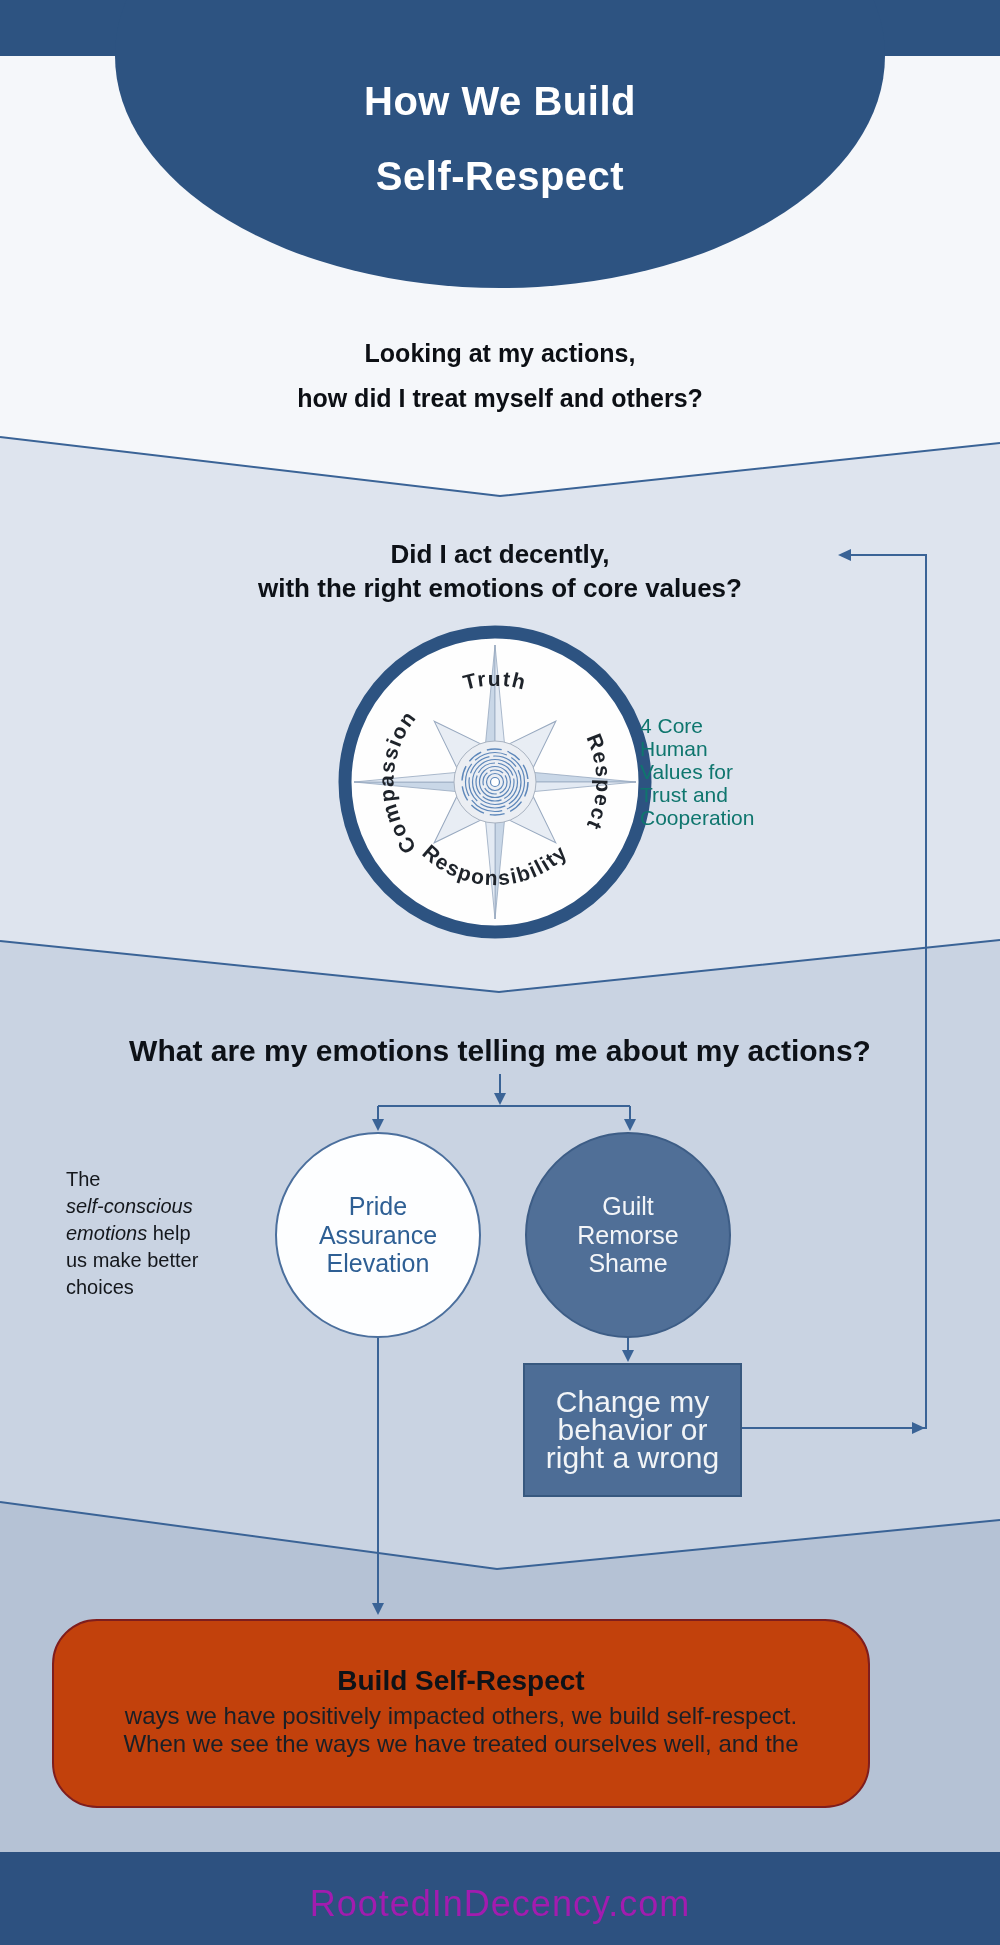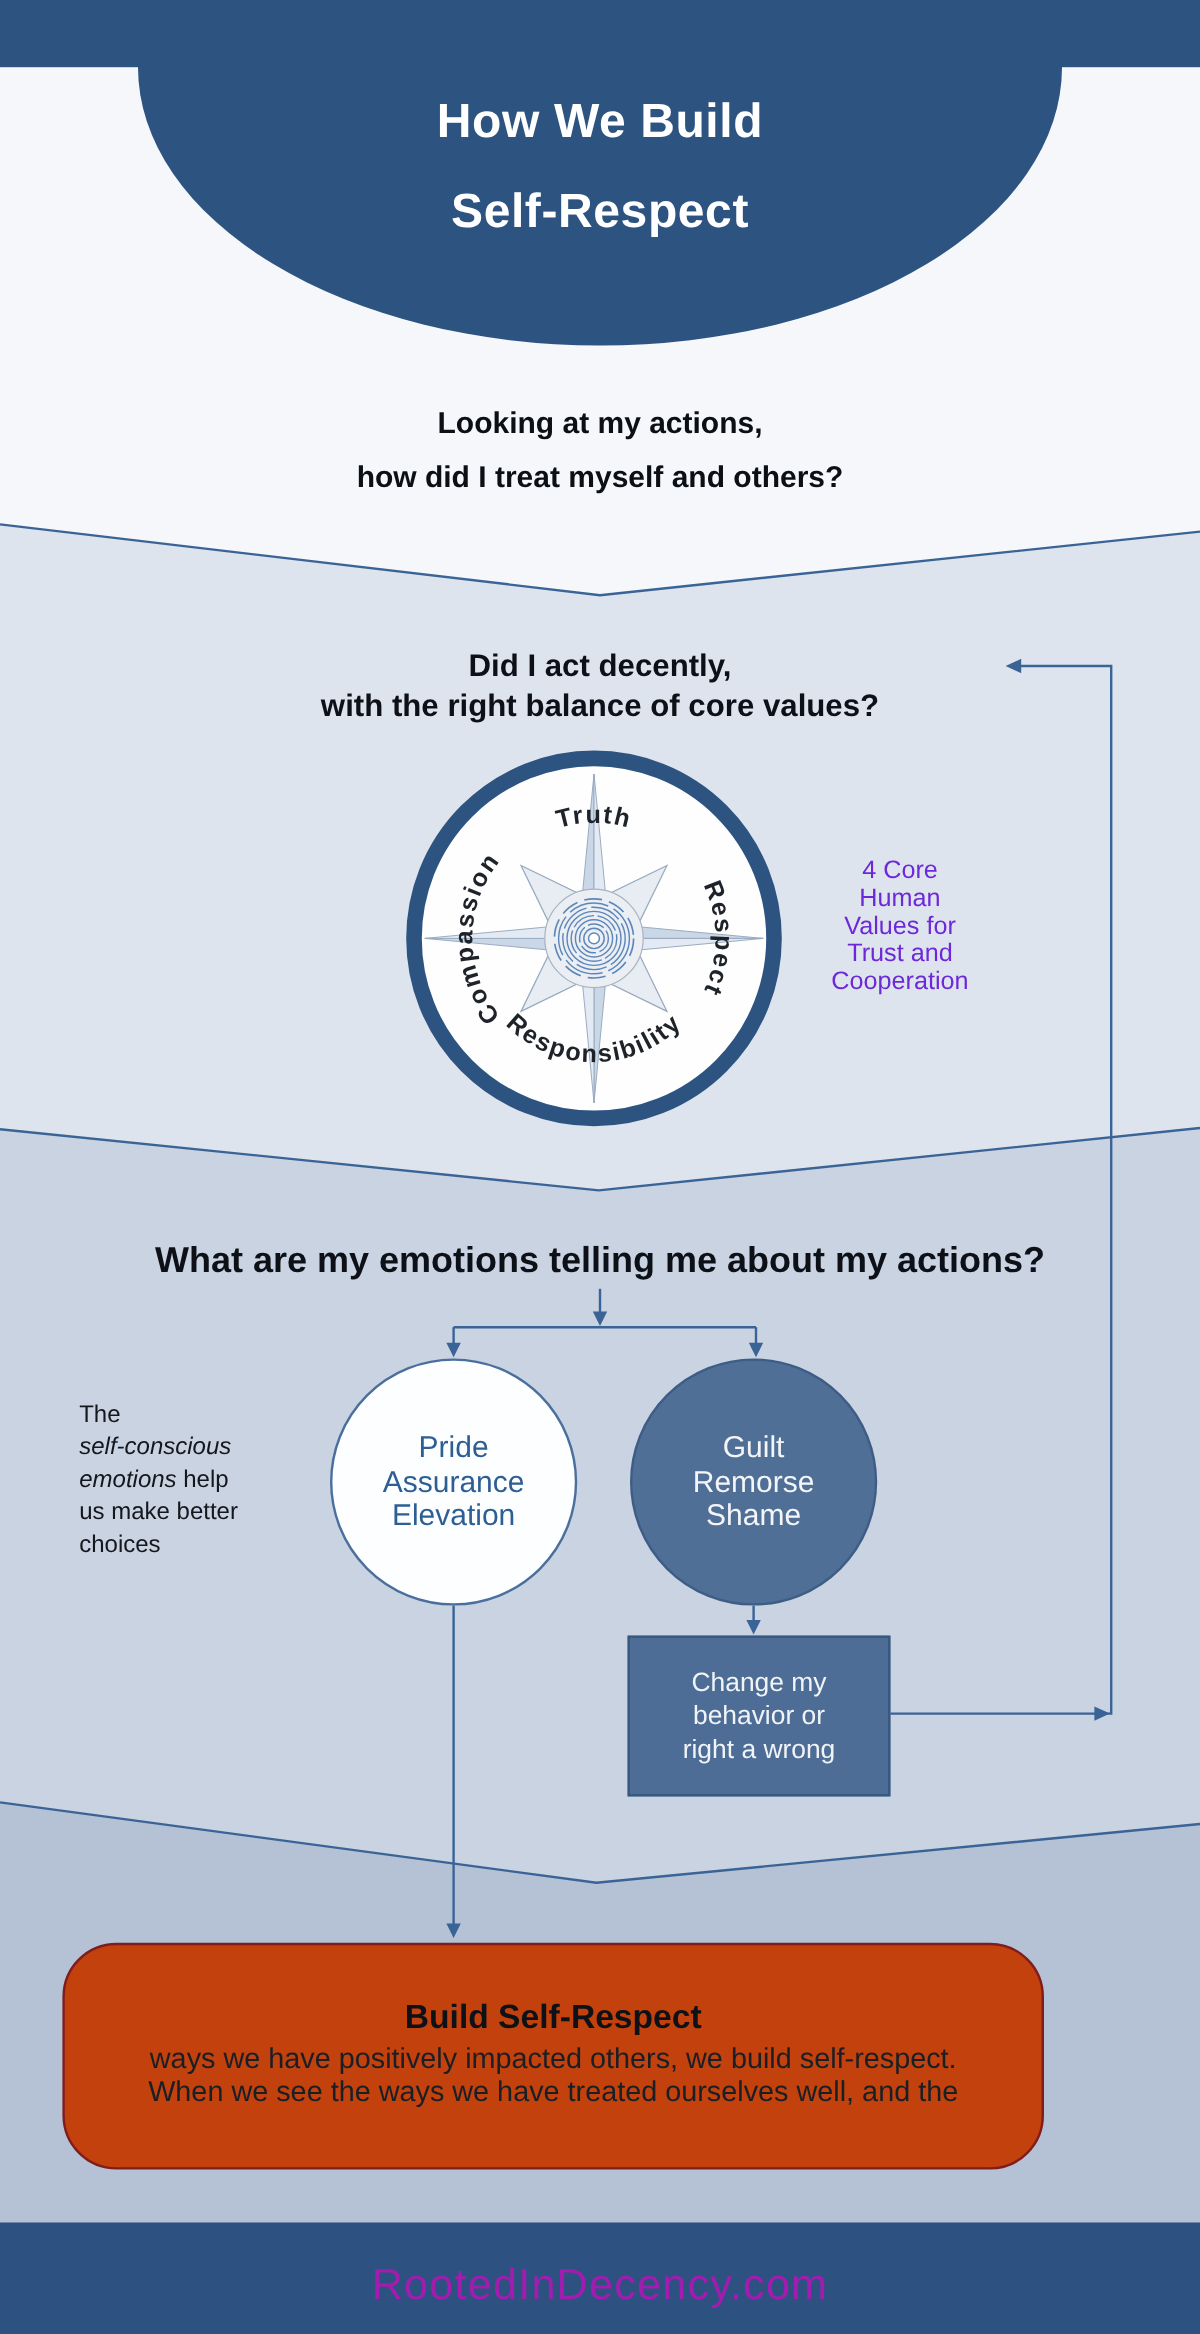--- a/index.html
+++ b/index.html
@@ -14,21 +14,21 @@
     top:64px;color:#ffffff;font-size:40px;font-weight:bold;line-height:75px;
     letter-spacing:0.5px;
   }
   .intro-q{
     top:331px;color:#0c0f14;font-size:25px;font-weight:bold;line-height:45px;
   }
   .values-q{
     top:537px;color:#0d1117;font-size:26px;font-weight:bold;line-height:34px;
   }
   .values-caption{
-    left:640px;top:714px;width:220px;text-align:center;color:#6d28d9;
+    left:640px;top:714px;width:220px;color:#0f766e;
     font-size:21px;line-height:23px;font-weight:500;
   }
   .emotions-q{
     top:1036px;color:#0d1117;font-size:30px;font-weight:bold;line-height:30px;
   }
   .side-note{
     left:66px;top:1166px;width:180px;text-align:left;color:#14171c;
     font-size:20px;line-height:27px;
   }
   .circle-node{
@@ -39,21 +39,21 @@
   .pride-circle{
     left:275px;top:1132px;background:#fdfeff;border:2px solid #4b6f9d;color:#2e5f94;
   }
   .guilt-circle{
     left:525px;top:1132px;background:#506f97;border:2px solid #3d5d86;color:#f3f5f8;
   }
   .action-box{
     left:523px;top:1363px;width:219px;height:134px;background:#4d6d96;
     border:2px solid #37587f;box-sizing:border-box;color:#f1f4f7;
     display:flex;flex-direction:column;align-items:center;justify-content:center;
-    text-align:center;font-size:22px;line-height:28px;
+    text-align:center;font-size:30px;line-height:28px;
   }
   .result-box{
     left:52px;top:1619px;width:818px;height:189px;background:#c2410c;
     border:2px solid #7f1d1d;border-radius:45px;box-sizing:border-box;
     text-align:center;
   }
   .result-title{
     margin-top:45px;font-size:28px;font-weight:bold;color:#0e1217;line-height:30px;
   }
   .result-body{
@@ -164,21 +164,21 @@
     <div>Self-Respect</div>
   </div>
 
   <div class="abs center-text intro-q">
     <div>Looking at my actions,</div>
     <div>how did I treat myself and others?</div>
   </div>
 
   <div class="abs center-text values-q">
     <div>Did I act decently,</div>
-    <div>with the right balance of core values?</div>
+    <div>with the right emotions of core values?</div>
   </div>
 
   <div class="abs values-caption">
     <div>4 Core</div>
     <div>Human</div>
     <div>Values for</div>
     <div>Trust and</div>
     <div>Cooperation</div>
   </div>
 

